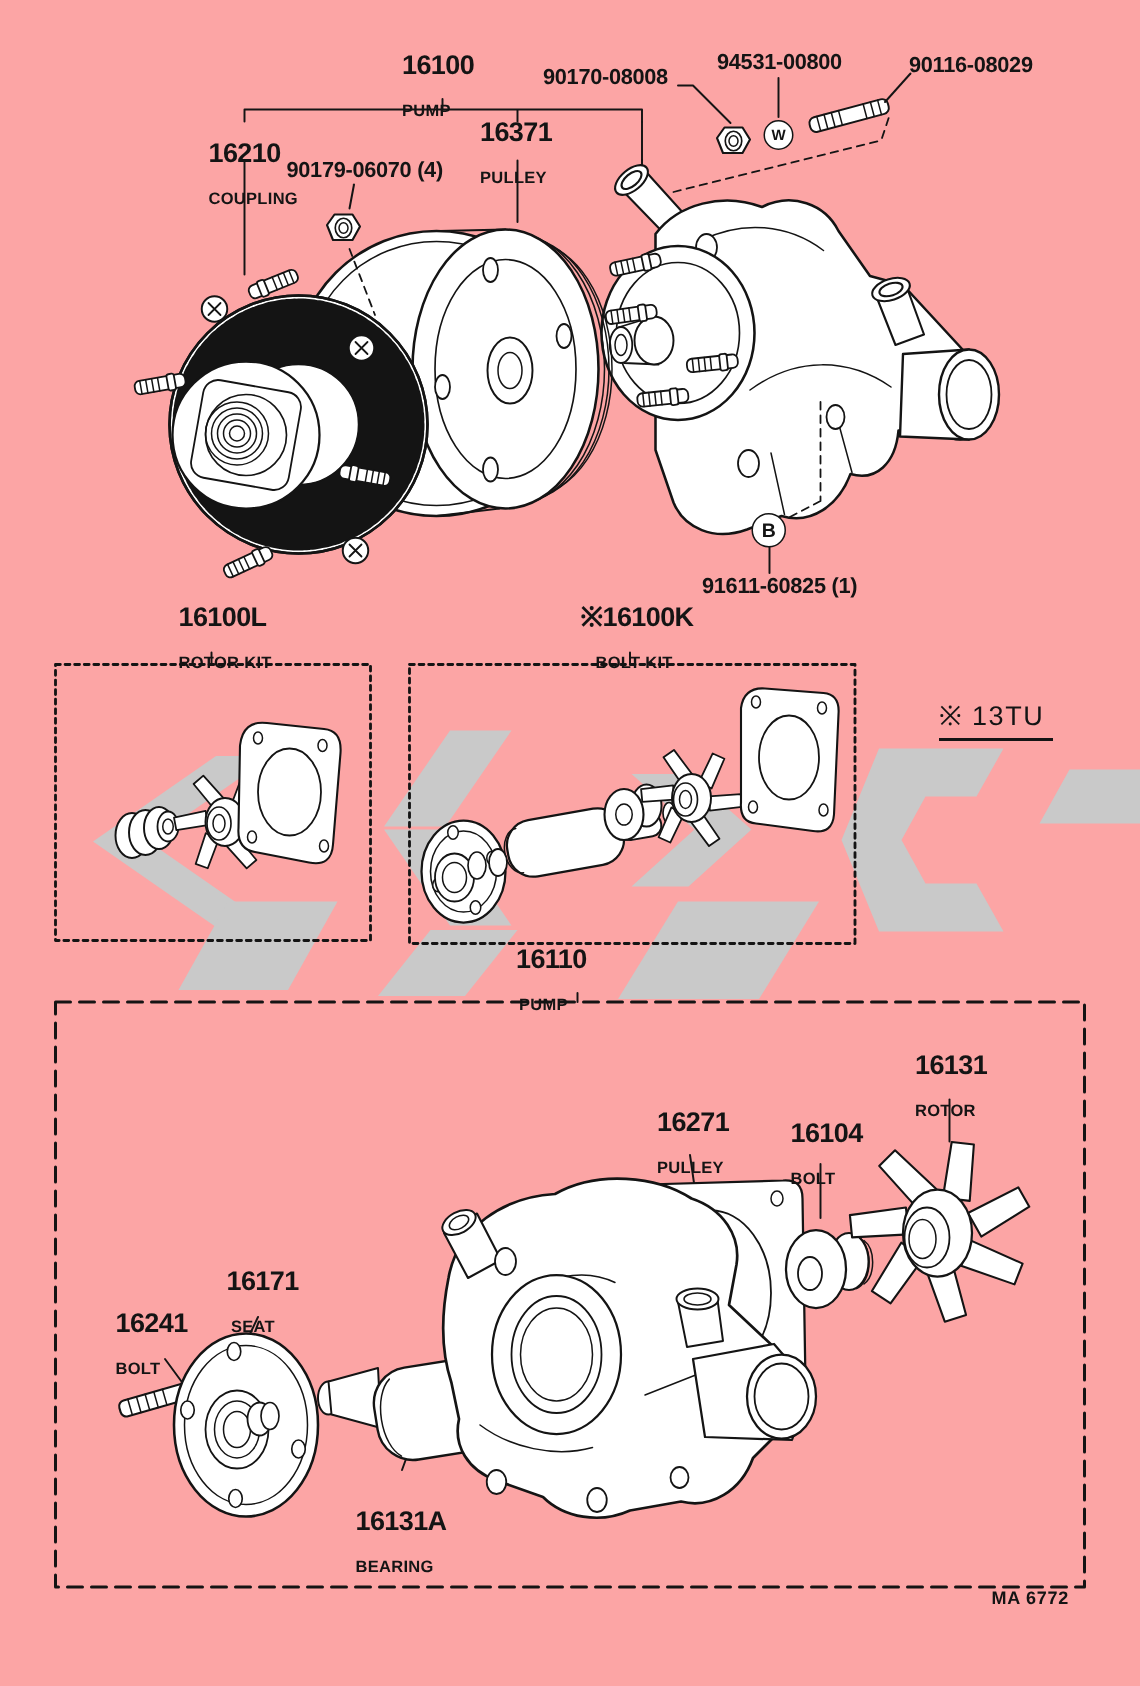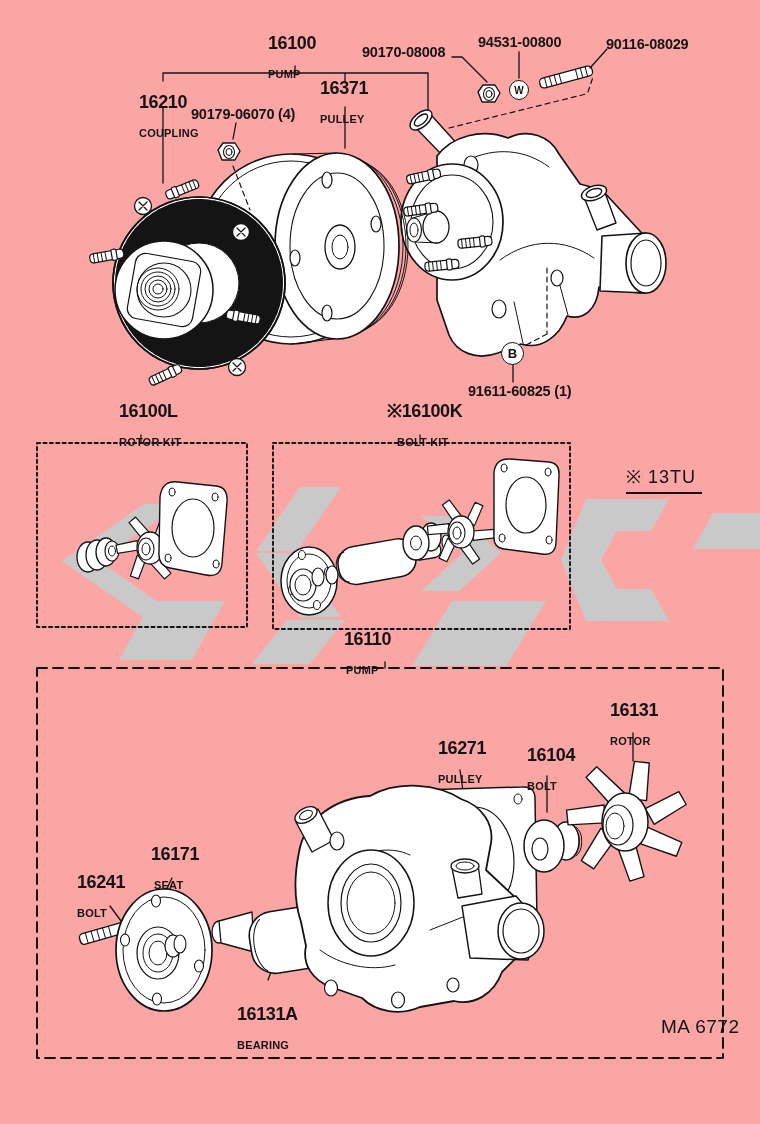--- a/index.html
+++ b/index.html
@@ -9,21 +9,21 @@
   .lbl{position:absolute;color:#141414;font-weight:bold;white-space:nowrap;z-index:5;}
   .num{display:block;font-size:18px;line-height:16px;letter-spacing:-0.4px;}
   .num.sm{font-size:14.5px;line-height:16px;letter-spacing:-0.2px;}
   .nm{display:block;font-size:11px;line-height:11px;letter-spacing:0.2px;margin-top:18px;}
   .callout{position:absolute;border:1.8px solid #141414;border-radius:50%;background:#fff;
            display:flex;align-items:center;justify-content:center;color:#141414;font-weight:bold;z-index:6;}
   #callout-b{left:501px;top:342px;width:21px;height:21px;font-size:13px;}
   #callout-w{left:509px;top:80px;width:18px;height:18px;font-size:10px;}
   #note-13tu{position:absolute;left:626px;top:464px;font-size:18px;font-weight:normal;color:#141414;
              border-bottom:2.5px solid #141414;padding:0 6px 4px 0;letter-spacing:1px;z-index:5;}
-  #sheet-code{position:absolute;left:661px;top:1016px;font-size:19px;font-weight:normal;
+  #sheet-code{position:absolute;left:661px;top:1058px;font-size:12px;font-weight:bold;
               color:#141414;letter-spacing:0.5px;z-index:5;}
 </style>
 </head>
 <body>
 
 <div id="page">
 
 <svg width="760" height="1124" viewBox="0 0 760 1124">
 <defs>
   <g id="stud">

